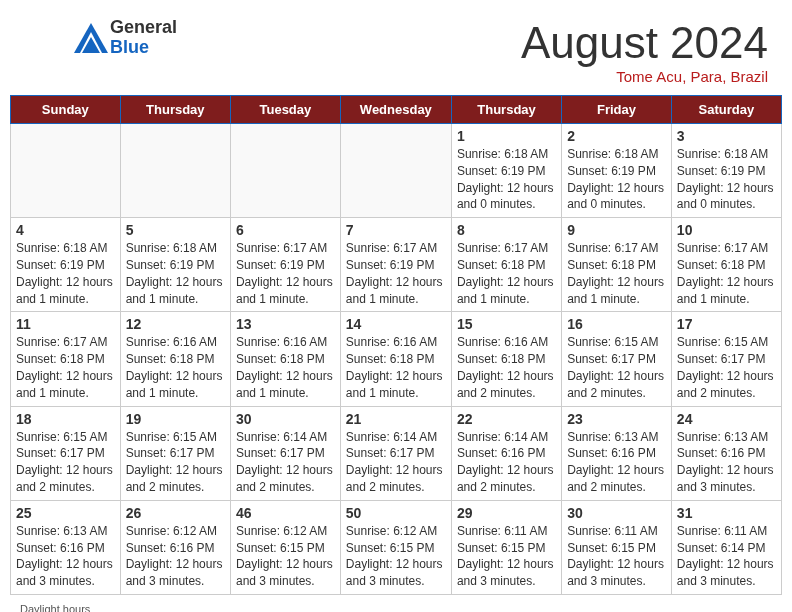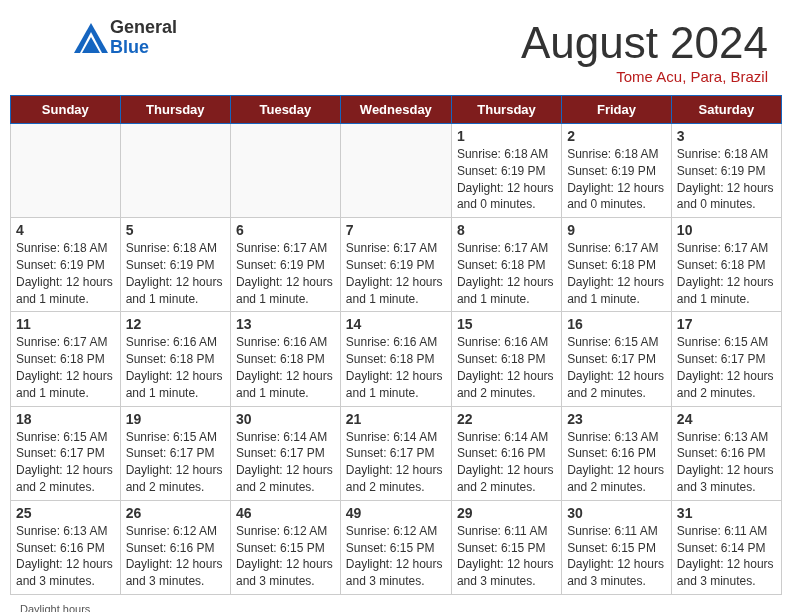--- a/index.html
+++ b/index.html
@@ -234,21 +234,21 @@
 Sunset: 6:16 PM
 Daylight: 12 hours and 3 minutes.</div>
           </td>
           <td>
             <div class="date-num">46</div>
             <div class="cell-info" style="white-space: pre-line;">Sunrise: 6:12 AM
 Sunset: 6:15 PM
 Daylight: 12 hours and 3 minutes.</div>
           </td>
           <td>
-            <div class="date-num">49</div>
+            <div class="date-num">50</div>
             <div class="cell-info" style="white-space: pre-line;">Sunrise: 6:12 AM
 Sunset: 6:15 PM
 Daylight: 12 hours and 3 minutes.</div>
           </td>
           <td>
             <div class="date-num">29</div>
             <div class="cell-info" style="white-space: pre-line;">Sunrise: 6:11 AM
 Sunset: 6:15 PM
 Daylight: 12 hours and 3 minutes.</div>
           </td>

